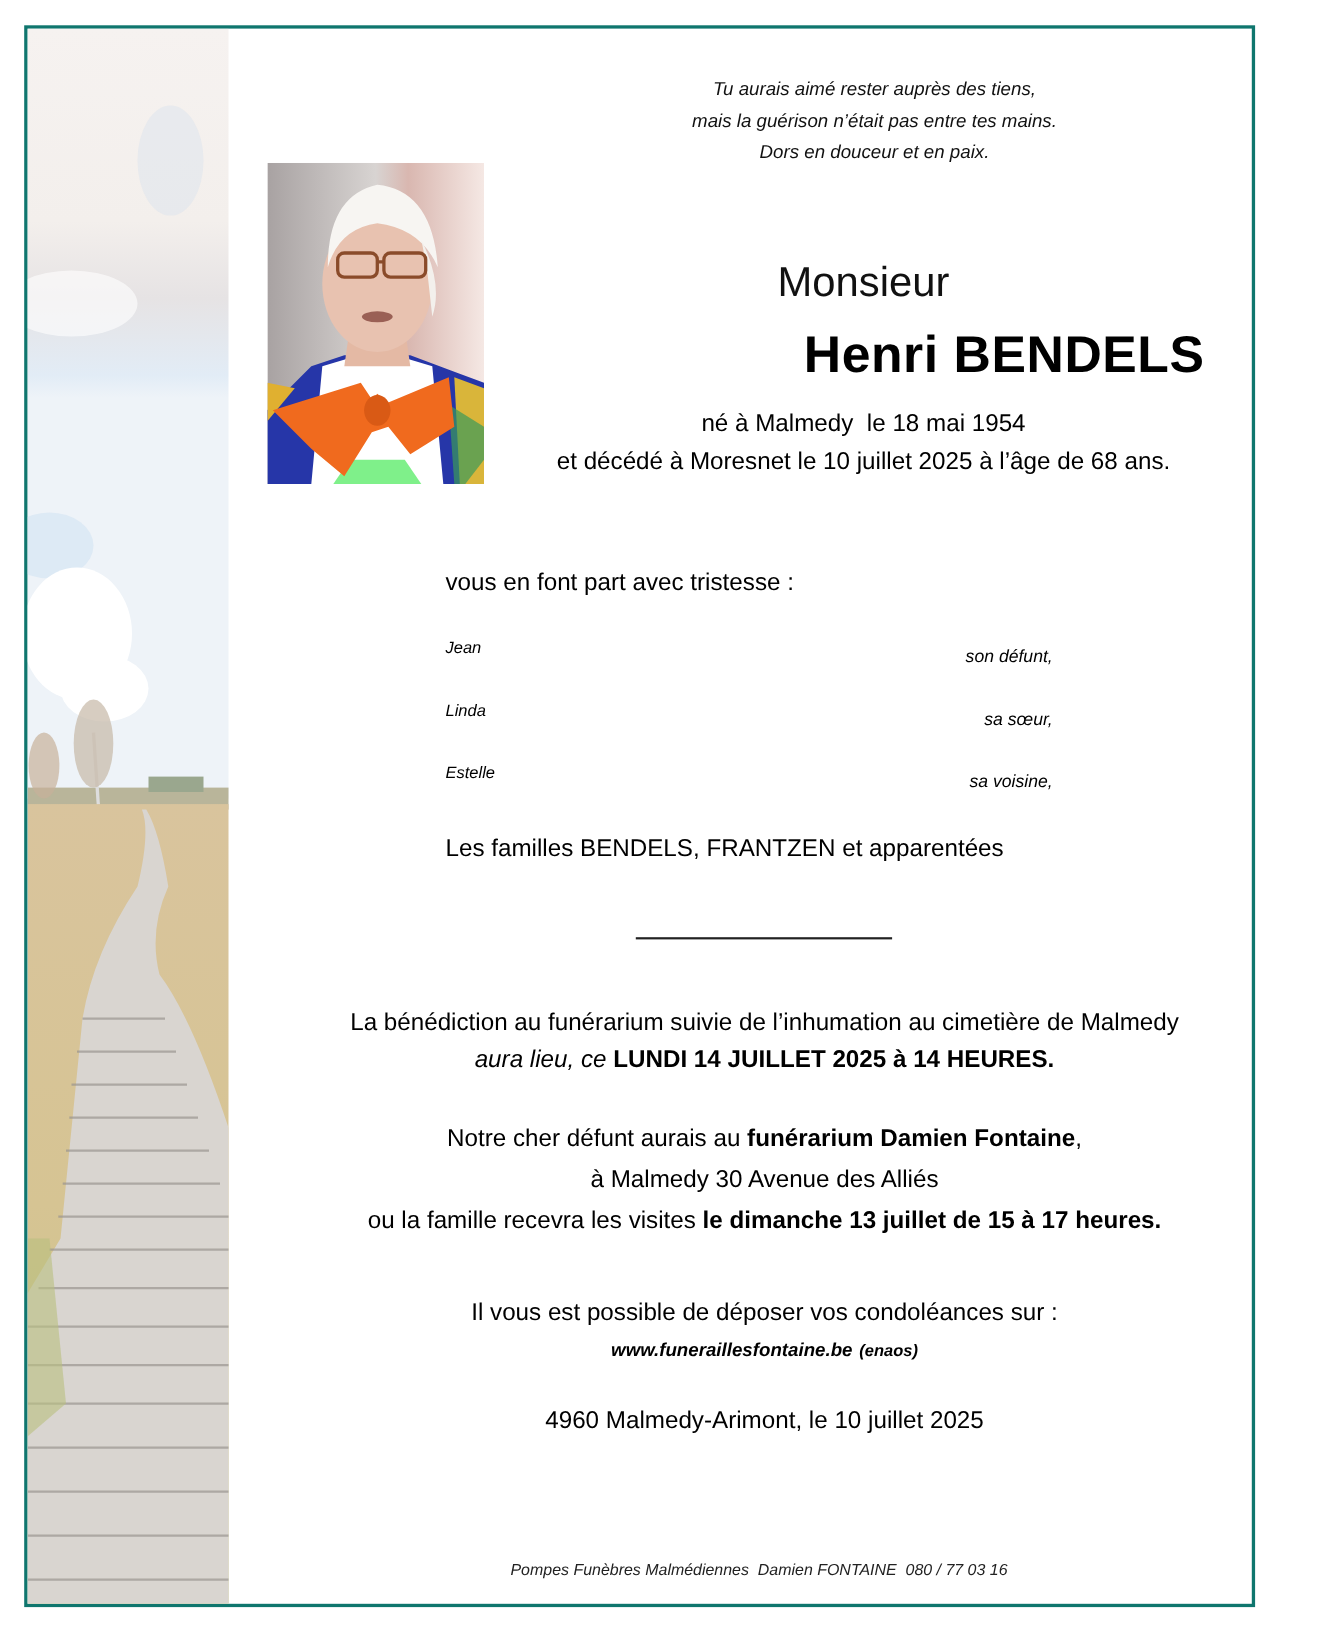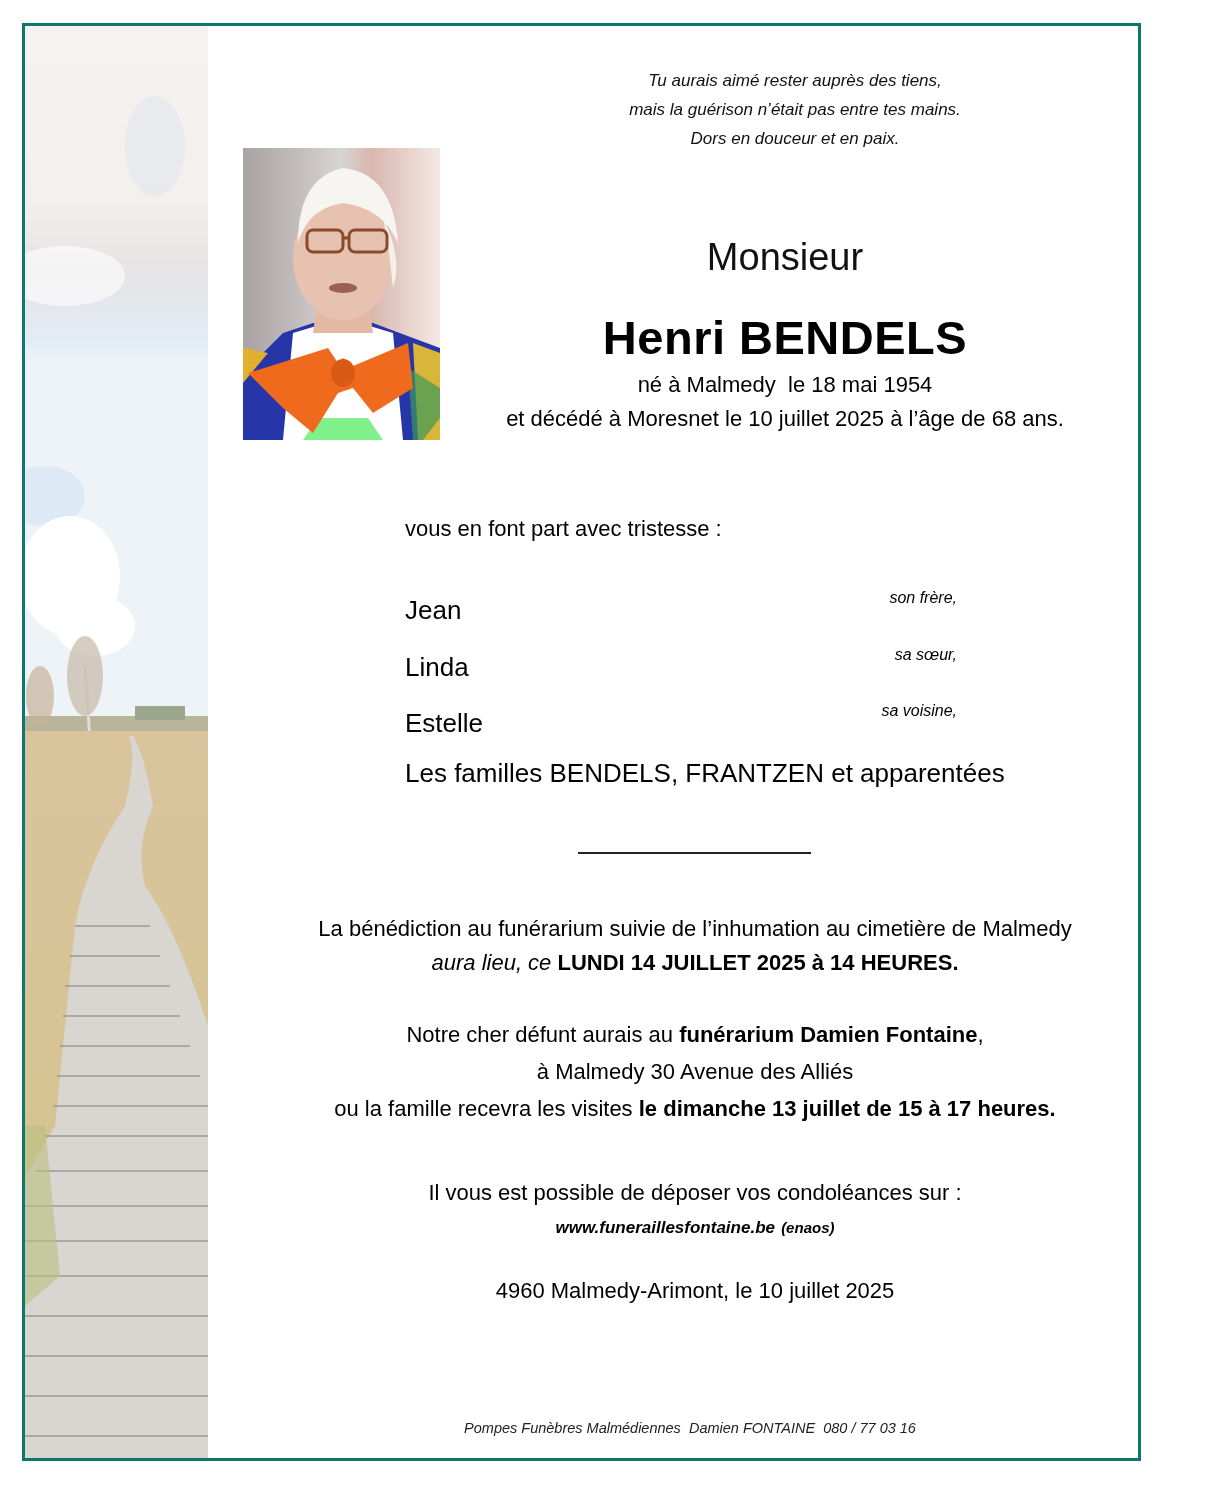--- a/index.html
+++ b/index.html
@@ -7,27 +7,27 @@
          font-family:"Liberation Sans", sans-serif; color:#000; }
   .frame { position:absolute; left:22px; top:23px; width:1119px; height:1438px;
            border:3px solid #0f766e; box-sizing:border-box; background:#fff; overflow:hidden; }
   .side { position:absolute; left:0; top:0; width:183px; height:100%; overflow:hidden; }
   .side svg { display:block; width:183px; height:1432px; }
   .photo { position:absolute; left:218px; top:122px; width:197px; height:292px; overflow:hidden; }
   .photo svg { display:block; width:197px; height:292px; }
   .txt { position:absolute; text-align:center; white-space:nowrap; }
   .poem { left:520px; top:40px; width:500px; font-style:italic; font-size:17px; line-height:29px; color:#111; }
   .title { left:450px; top:210px; width:620px; font-size:38px; color:#111; }
-  .name { left:450px; top:284px; width:620px; font-size:47px; font-weight:bold; letter-spacing:0.5px; }
+  .name { left:450px; top:268px; width:620px; font-size:47px; font-weight:bold; letter-spacing:0.5px;text-align:right; }
   .dates { left:400px; top:342px; width:720px; font-size:22px; line-height:34px; }
   .announce { left:380px; top:490px; font-size:22px; text-align:left; }
   .fam-row { position:absolute; left:380px; width:552px; height:30px; }
-  .fam-name { position:absolute; left:0; top:14px; font-size:26px; }
+  .fam-name { position:absolute; left:0; top:0; font-size:15px;font-style:italic; }
   .fam-rel { position:absolute; right:0; top:8px; font-size:16px; font-style:italic; }
-  .families { left:380px; top:732px; font-size:26px; text-align:left; }
+  .families { left:380px; top:732px; font-size:22px; text-align:left; }
   .divider { position:absolute; left:553px; top:826px; width:233px; height:0; border-top:2px solid #222; }
   .ceremony { left:210px; top:886px; width:920px; font-size:22px; line-height:34px; }
   .rest { left:210px; top:990px; width:920px; font-size:22px; line-height:37px; }
   .condol { left:210px; top:1150px; width:920px; font-size:22px; line-height:33px; }
   .web { font-style:italic; font-weight:bold; font-size:17px; }
   .web-note { font-style:italic; font-weight:bold; font-size:15px; }
   .place { left:210px; top:1252px; width:920px; font-size:22px; }
   .footer { left:380px; top:1394px; width:570px; font-size:14.5px; font-style:italic; color:#222; }
   b { font-weight:bold; }
 </style>
@@ -139,21 +139,21 @@
 
   <div class="txt dates">
     <div style="white-space:pre;">né à Malmedy  le 18 mai 1954</div>
     <div>et décédé à Moresnet le 10 juillet 2025 à l’âge de 68 ans.</div>
   </div>
 
   <div class="txt announce">vous en font part avec tristesse :</div>
 
   <div class="fam-row" style="top:555px;">
     <span class="fam-name">Jean</span>
-    <span class="fam-rel">son frère,</span>
+    <span class="fam-rel">son défunt,</span>
   </div>
   <div class="fam-row" style="top:612px;">
     <span class="fam-name">Linda</span>
     <span class="fam-rel">sa sœur,</span>
   </div>
   <div class="fam-row" style="top:668px;">
     <span class="fam-name">Estelle</span>
     <span class="fam-rel">sa voisine,</span>
   </div>
 

